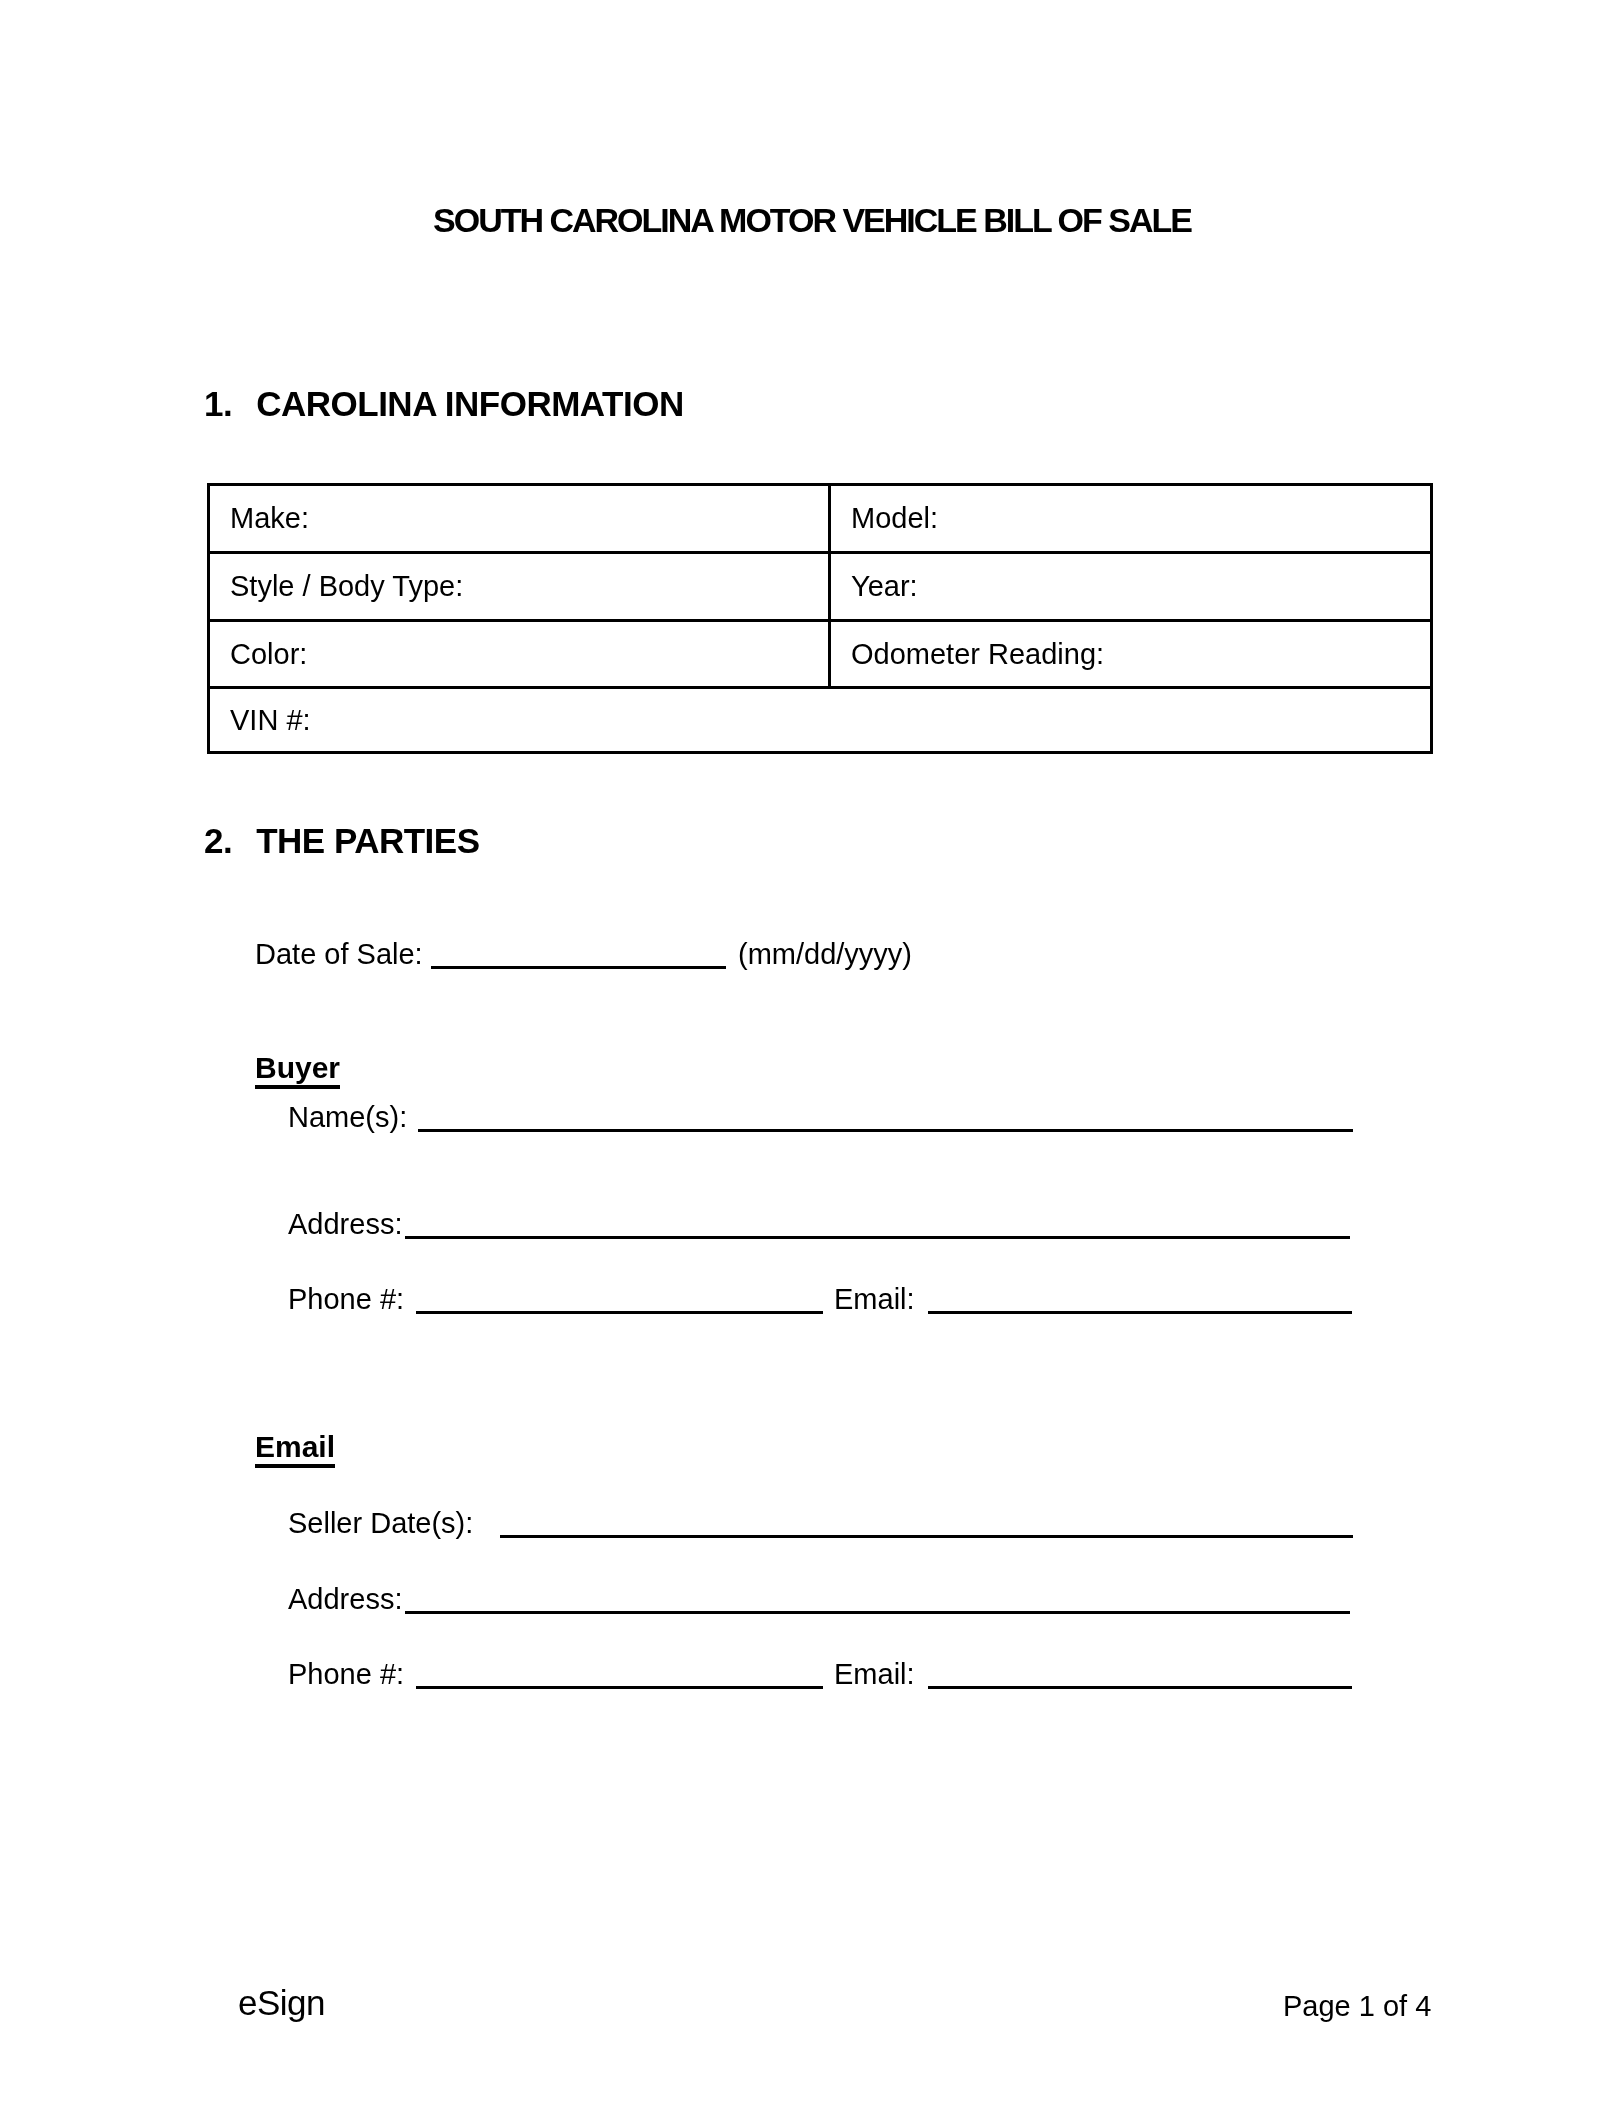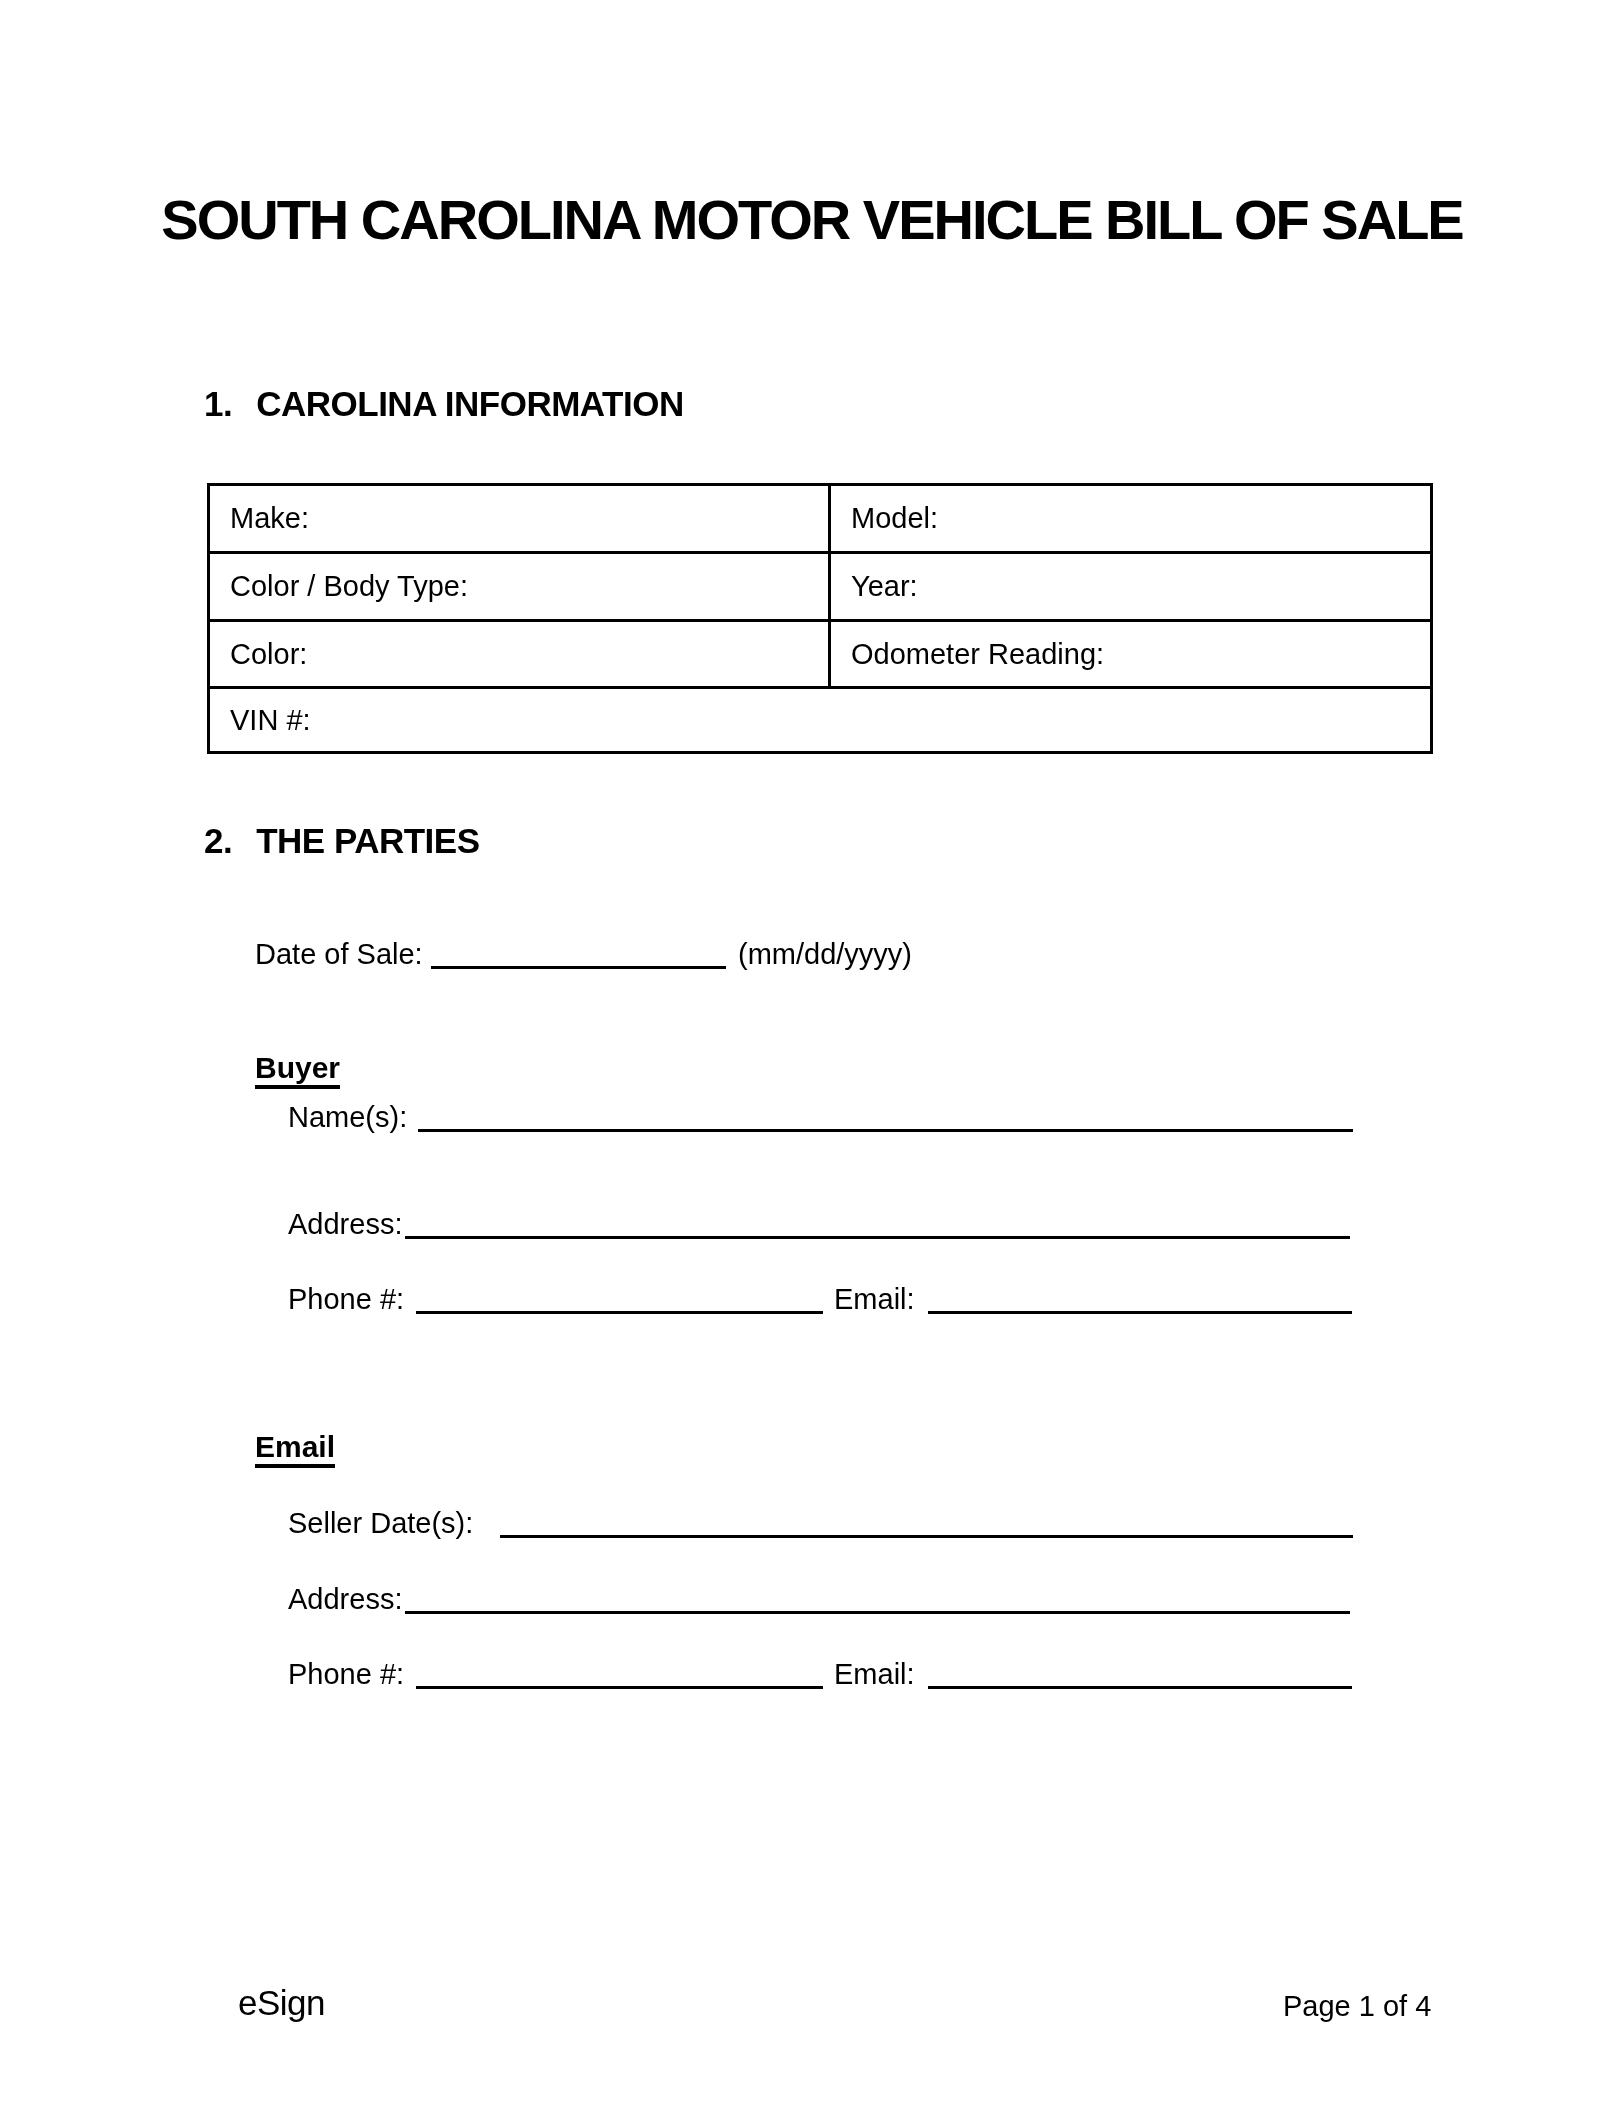--- a/index.html
+++ b/index.html
@@ -10,21 +10,21 @@
     margin: 0 auto;
     background: #ffffff;
     color: #000000;
     font-family: "Liberation Sans", "DejaVu Sans", sans-serif;
     overflow: hidden;
   }
   .doc-title {
     position: absolute;
     top: 195px; left: 0; width: 100%;
     text-align: center;
-    font-size: 56px; font-weight: bold;
+    font-size: 34px; font-weight: bold;
     letter-spacing: -2px;
     line-height: 50px;
     white-space: nowrap;
   }
   .section-heading {
     position: absolute;
     left: 204px;
     font-size: 35px; font-weight: bold;
     letter-spacing: -0.5px;
     line-height: 36px;
@@ -145,21 +145,21 @@
       <tr class="tr-a">
         <td>
           <span class="cell-label">Make:</span><span class="cell-value"></span>
         </td>
         <td>
           <span class="cell-label">Model:</span><span class="cell-value"></span>
         </td>
       </tr>
       <tr class="tr-b">
         <td>
-          <span class="cell-label">Color / Body Type:</span><span class="cell-value"></span>
+          <span class="cell-label">Style / Body Type:</span><span class="cell-value"></span>
         </td>
         <td>
           <span class="cell-label">Year:</span><span class="cell-value"></span>
         </td>
       </tr>
       <tr class="tr-c">
         <td>
           <span class="cell-label">Color:</span><span class="cell-value"></span>
         </td>
         <td>

